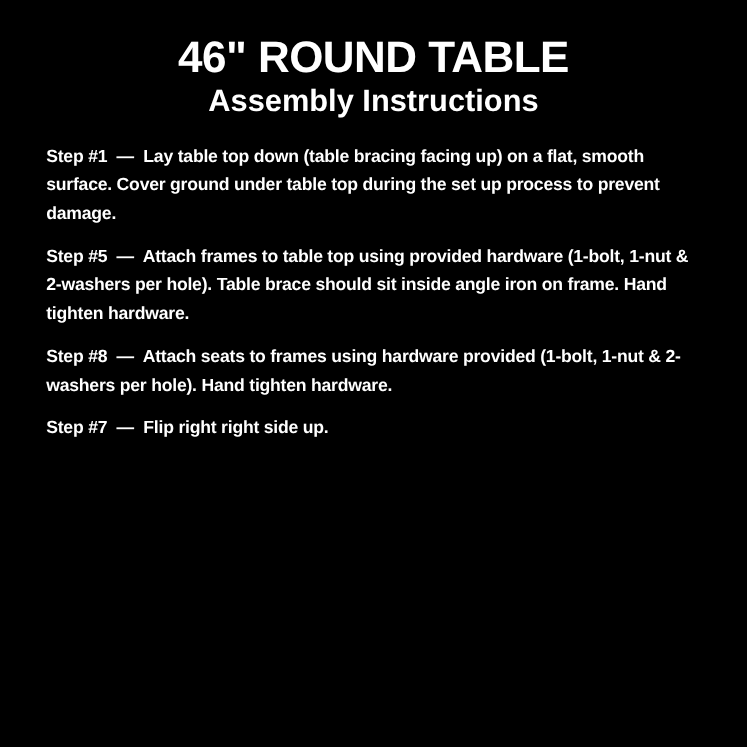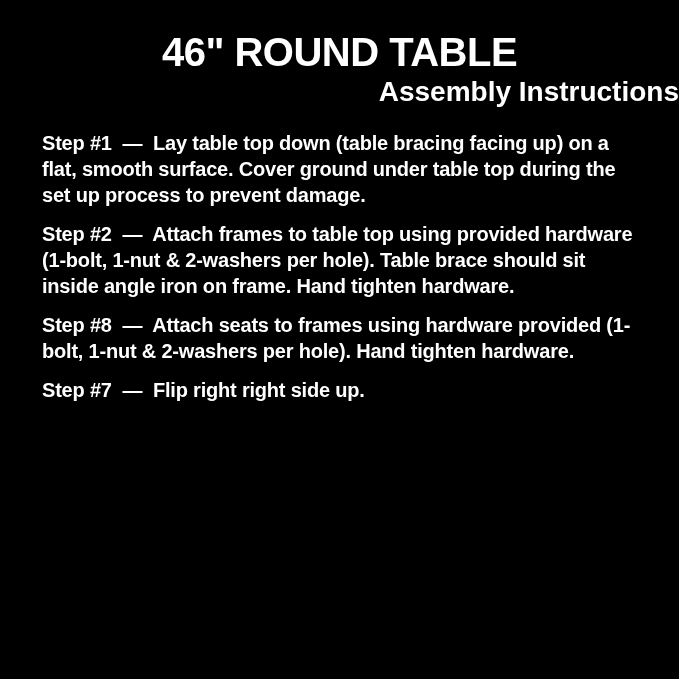--- a/index.html
+++ b/index.html
@@ -24,46 +24,46 @@
     font-size: 40px;
     line-height: 44px;
     letter-spacing: -0.5px;
     text-align: center;
     font-weight: 700;
   }
   .subtitle {
     margin: 2px 0 0 0;
     font-size: 28px;
     line-height: 32px;
-    text-align: right;
+    text-align: center;
     font-weight: 700;
   }
   .steps {
     padding: 22px 36px 0 42px;
   }
   .step {
     margin: 0 0 13px 0;
-    font-size: 20px;
+    font-size: 16px;
     line-height: 26px;
     letter-spacing: -0.2px;
     white-space: pre-wrap;
     font-weight: 700;
   }
 </style>
 </head>
 <body>
 
 <div class="page">
   <h1 class="title">46" ROUND TABLE</h1>
   <h2 class="subtitle">Assembly Instructions</h2>
 
   <div class="steps">
     <p class="step"><span>Step #1</span><span>  —  </span><span>Lay table top down (table bracing facing up) on a flat, smooth surface. Cover ground under table top during the set up process to prevent damage.</span></p>
 
-    <p class="step"><span>Step #2</span><span>  —  </span><span>Attach frames to table top using provided hardware (1-bolt, 1-nut &amp; 2-washers per hole). Table brace should sit inside angle iron on frame. Hand tighten hardware.</span></p>
+    <p class="step"><span>Step #5</span><span>  —  </span><span>Attach frames to table top using provided hardware (1-bolt, 1-nut &amp; 2-washers per hole). Table brace should sit inside angle iron on frame. Hand tighten hardware.</span></p>
 
     <p class="step"><span>Step #8</span><span>  —  </span><span>Attach seats to frames using hardware provided (1-bolt, 1-nut &amp; 2-washers per hole). Hand tighten hardware.</span></p>
 
 
     <p class="step"><span>Step #7</span><span>  —  </span><span>Flip right right side up.</span></p>
 
   </div>
 </div>
 
 </body></html>

